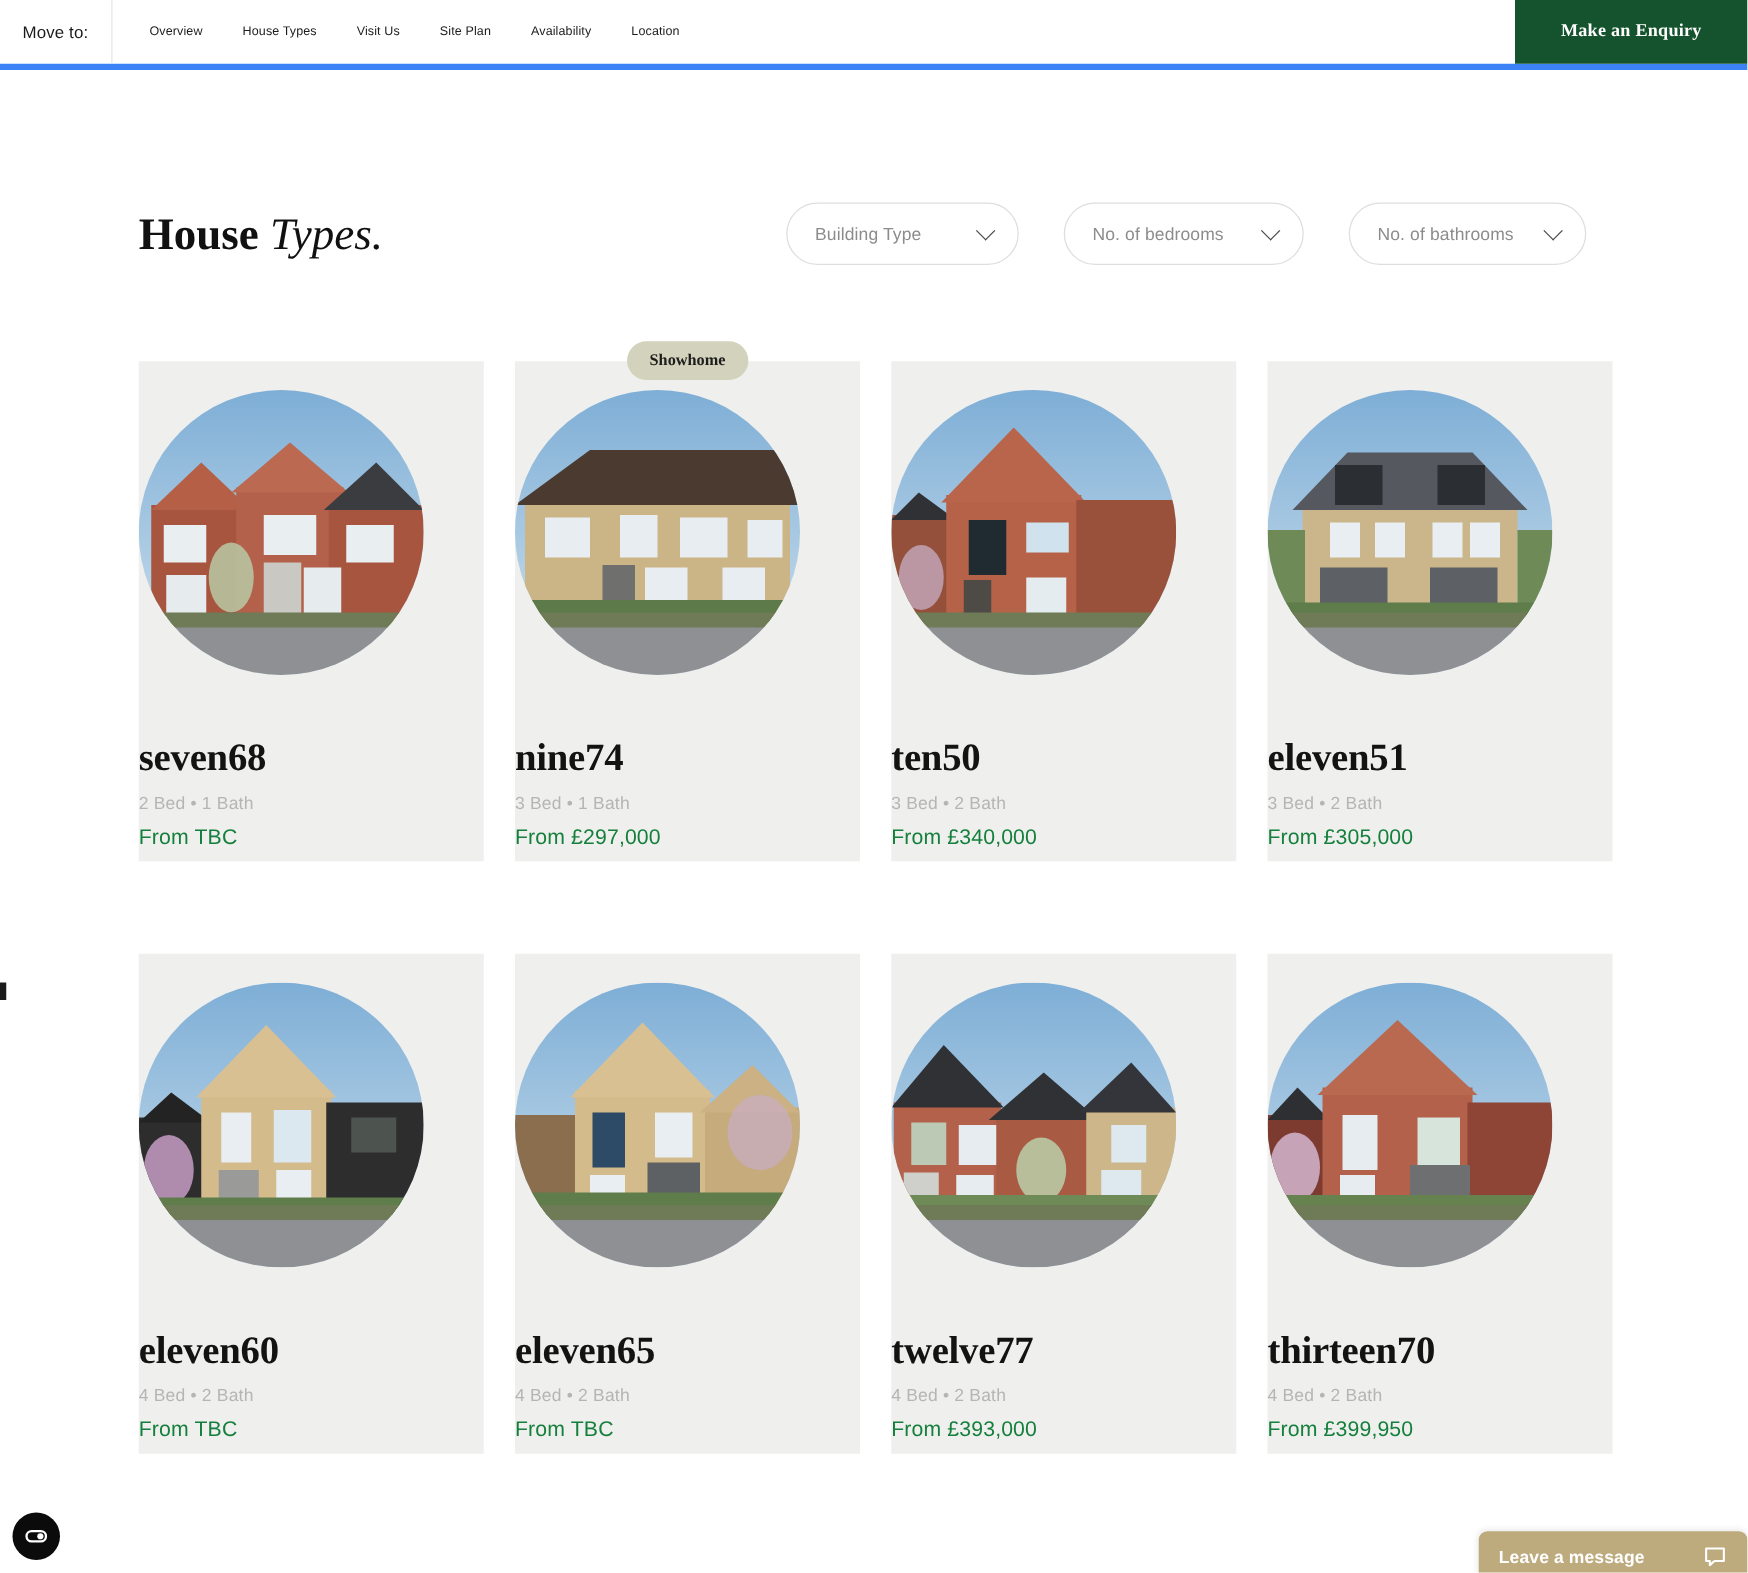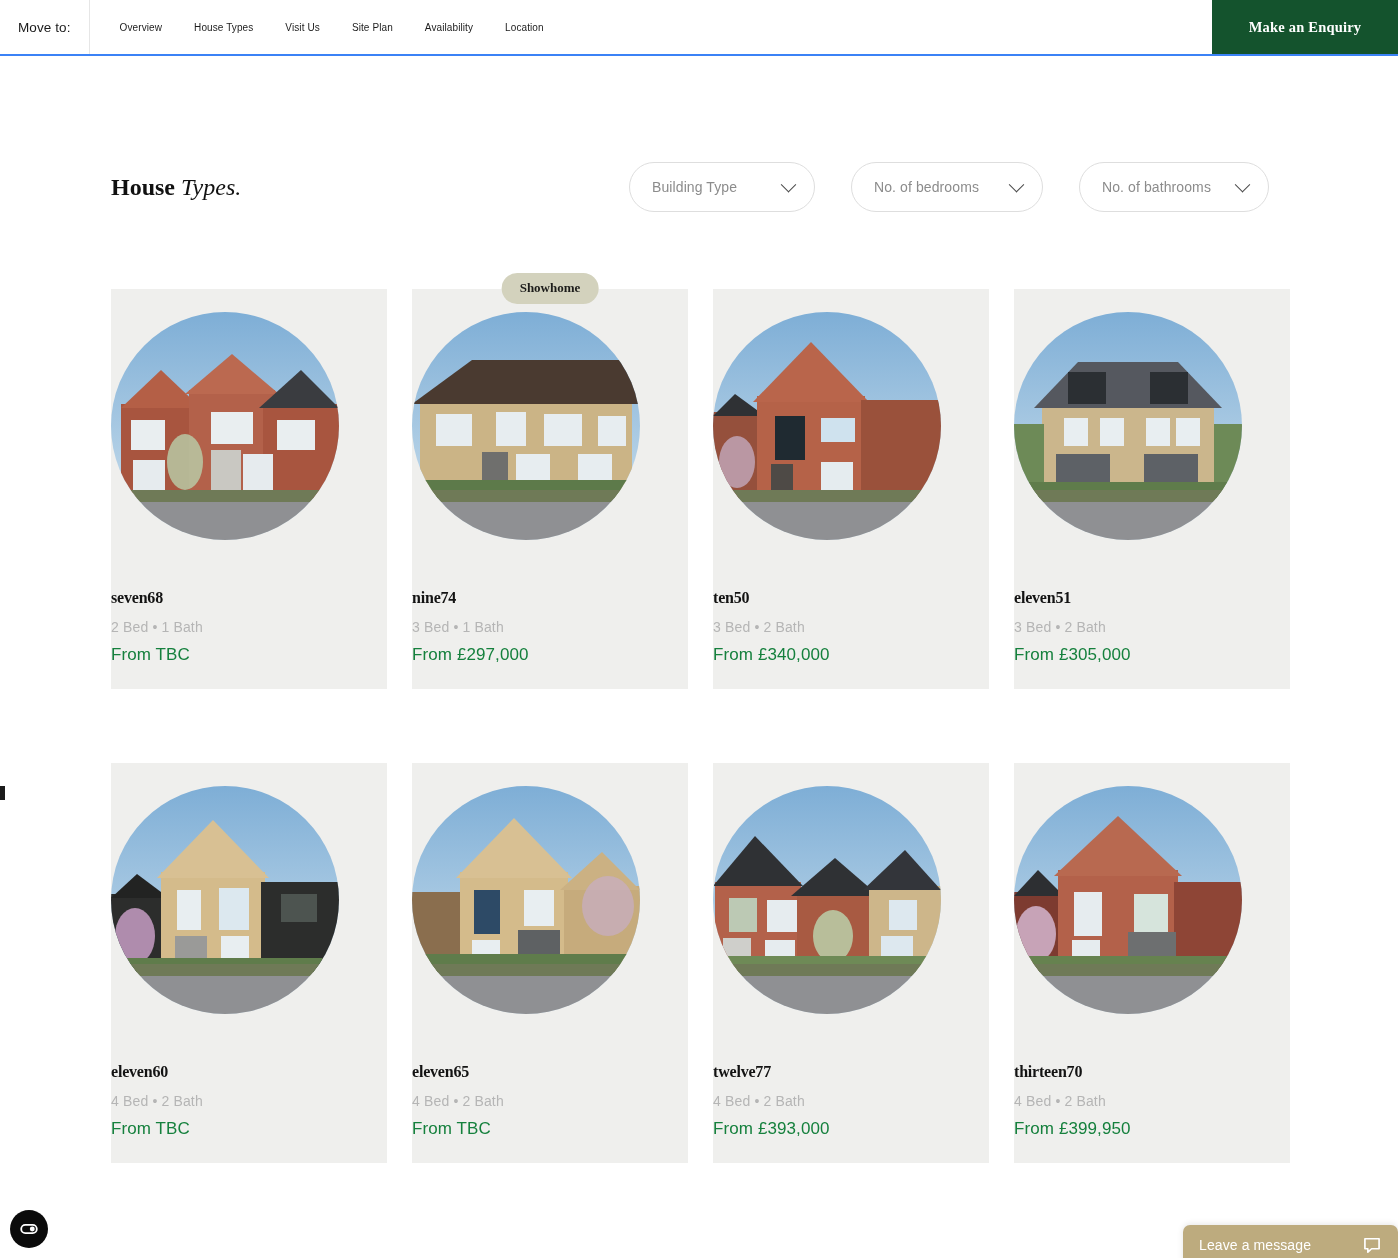--- a/index.html
+++ b/index.html
@@ -10,21 +10,21 @@
     font-family: "Liberation Sans", sans-serif;
     overflow: hidden;
   }
   body { position: relative; }
 
   
   .navbar {
     position: absolute; top: 0; left: 0;
     width: 1398px; height: 56px;
     background: #ffffff;
-    border-bottom: 2px solid #3b82f6;
+    border-bottom: 5px solid #3b82f6;
     display: flex; align-items: stretch;
   }
   .nav-moveto {
     display: flex; align-items: center;
     padding: 0 18px 0 18px;
     font-size: 13.5px; color: #1a1a1a;
     letter-spacing: .1px;
     border-right: 1px solid #e6e6e6;
   }
   .nav-links {
@@ -49,21 +49,21 @@
   }
 
   
   .page-head {
     position: absolute;
     top: 156px; left: 111px;
     width: 1158px; height: 62px;
     display: flex; align-items: center; justify-content: space-between;
   }
   .page-title {
-    font-size: 24px; line-height: 1;
+    font-size: 36px; line-height: 1;
     color: #111111; white-space: nowrap;
     font-family: "Liberation Serif", serif;
   }
   .page-title .t-bold { font-weight: 700; }
   .page-title .t-ital { font-style: italic; font-weight: 400; }
 
   .filters { display: flex; gap: 36px; }
   .filter {
     height: 50px; border: 1px solid #dedede;
     border-radius: 999px; background: #fff;
@@ -121,21 +121,21 @@
     width: 228px; height: 228px;
     margin-top: 23px;
     border-radius: 50%;
     overflow: hidden;
     position: relative;
   }
   .thumb svg { display: block; width: 100%; height: 100%; }
 
   .card-title {
     margin-top: 50px;
-    font-size: 16px; font-weight: 700;
+    font-size: 31px; font-weight: 700;
     color: #131313; letter-spacing: -.2px;
     font-family: "Liberation Serif", serif;
     line-height: 1;
   }
   .card-spec {
     margin-top: 13px;
     font-size: 14px; color: #b5b5b5;
     letter-spacing: .15px;
   }
   .card-price {
@@ -170,21 +170,21 @@
     width: 215px; height: 40px;
     background: #bdab7e;
     border-radius: 7px 7px 0 0;
     display: flex; align-items: center;
     padding: 0 16px;
     cursor: pointer; z-index: 20;
     box-shadow: 0 -1px 6px rgba(0,0,0,.10);
   }
   .chat-label {
     flex: 1;
-    font-size: 14px; font-weight: 400; color: #ffffff;
+    font-size: 14px; font-weight: 700; color: #ffffff;
     letter-spacing: .1px;
   }
   .chat-icon { width: 20px; height: 20px; flex: none; }
 </style>
 </head>
 <body>
 
 <div class="navbar">
   <div class="nav-moveto">Move to:</div>
   <div class="nav-links">

